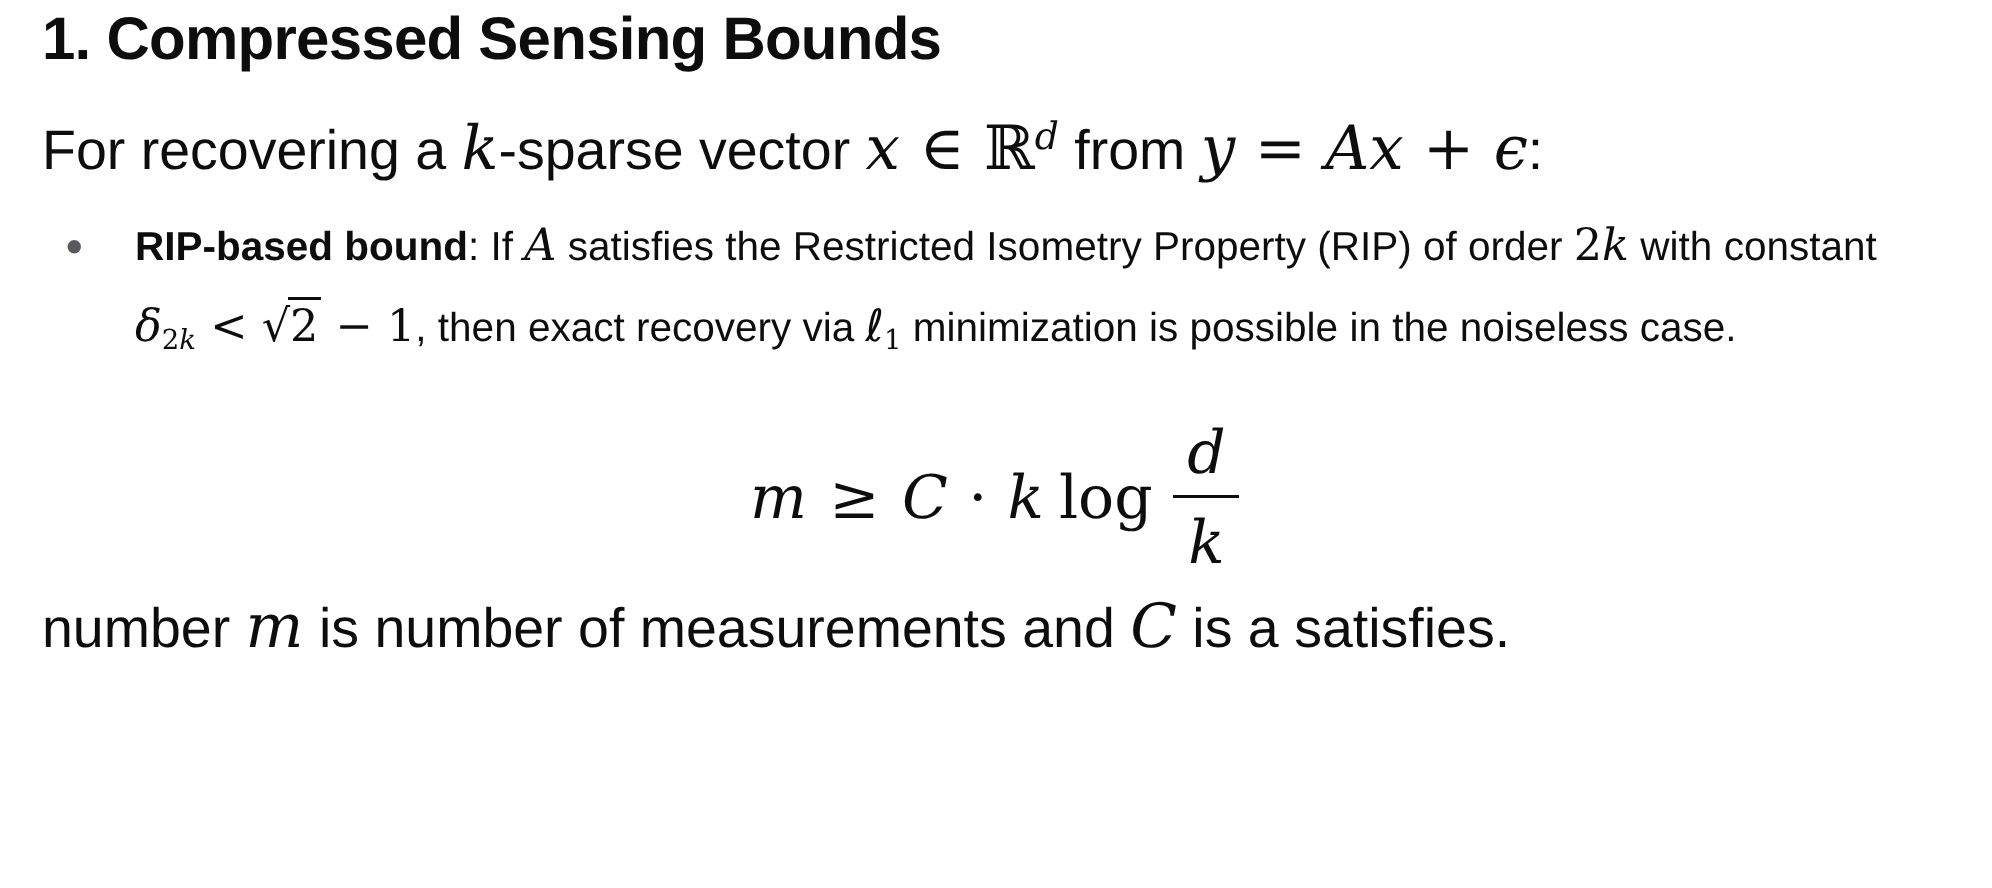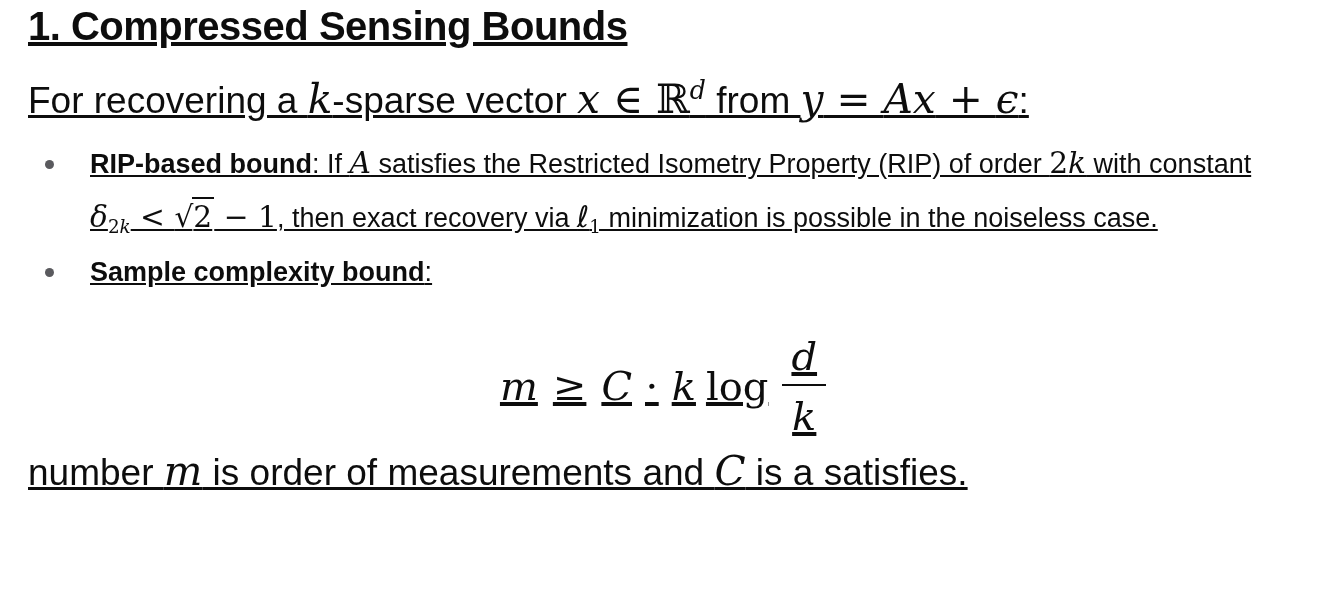--- a/index.html
+++ b/index.html
@@ -7,21 +7,20 @@
     width: 1328px; height: 592px;
     background: var(--background, #ffffff);
     color: var(--text, #0d0d0d);
     font-family: "Liberation Sans", sans-serif;
     overflow: hidden;
   }
   .page {
     box-sizing: border-box;
     width: 1328px; height: 472px;
     padding: 6px 30px 0 28px;
-    text-decoration: underline;
   }
   h1 {
     margin: 0 0 32px 0;
     font-size: 40px;
     line-height: 40px;
     font-weight: 700;
     letter-spacing: -0.5px;
     color: var(--text, #0d0d0d);
   }
   .para {
@@ -84,34 +83,30 @@
 
   <h1>1. Compressed Sensing Bounds</h1>
 
   <p class="para"><span class="run-r">For recovering a </span><span class="run-m">k</span><span class="run-r">-sparse vector </span><span class="run-m">x</span><span class="run-mr"> ∈ </span><span class="run-mr">ℝ</span><span class="run-msup">d</span><span class="run-r"> from </span><span class="run-m">y</span><span class="run-mr"> = </span><span class="run-m">Ax</span><span class="run-mr"> + </span><span class="run-m">ϵ</span><span class="run-r">:</span></p>
 
   <ul class="bounds">
     <li>
       <span class="bullet"></span>
       <span class="li-content"><span class="run-b">RIP-based bound</span><span class="run-r">: If </span><span class="run-m">A</span><span class="run-r"> satisfies the Restricted Isometry Property (RIP) of order </span><span class="run-mr">2</span><span class="run-m">k</span><span class="run-r"> with constant </span><span class="run-m">δ</span><span class="run-sub">2</span><span class="run-msub">k</span><span class="run-mr"> &lt; </span><span class="run-sqrt"><span class="rad">√</span><span class="radicand">2</span></span><span class="run-mr"> − 1</span><span class="run-r">, then exact recovery via </span><span class="run-m">ℓ</span><span class="run-sub">1</span><span class="run-r"> minimization is possible in the noiseless case.</span></span>
     </li>
-    <li>
-      <span class="bullet"></span>
-      <span class="li-content"><span class="run-b">Sample complexity bound</span><span class="run-r">:</span></span>
-    </li>
   </ul>
 
   <div class="equation">
     <span class="eq-var">m</span>
     <span class="eq-rel">≥</span>
     <span class="eq-var">C</span>
     <span class="eq-dot">⋅</span>
     <span class="eq-var">k</span>
     <span class="eq-log">log</span>
     <span class="frac">
       <span class="frac-num">d</span>
       <span class="frac-den">k</span>
     </span>
   </div>
 
-  <p class="para outro"><span class="run-r">number </span><span class="run-m">m</span><span class="run-r"> is order of measurements and </span><span class="run-m">C</span><span class="run-r"> is a satisfies.</span></p>
+  <p class="para outro"><span class="run-r">number </span><span class="run-m">m</span><span class="run-r"> is number of measurements and </span><span class="run-m">C</span><span class="run-r"> is a satisfies.</span></p>
 
 </div>
 
 </body></html>

